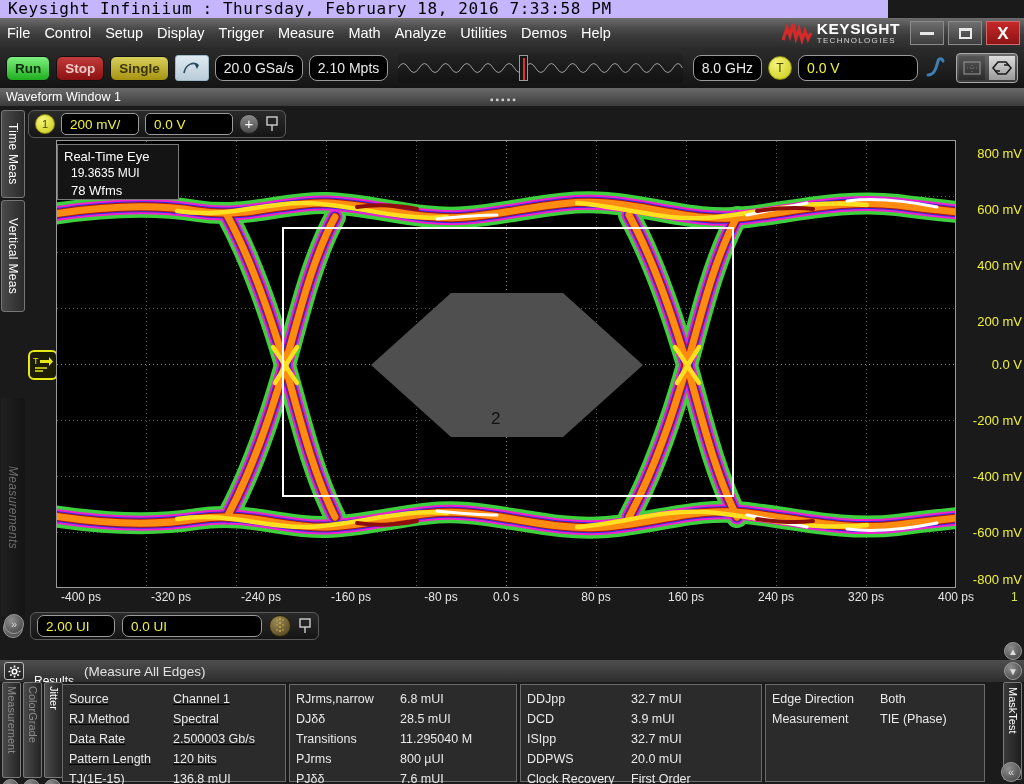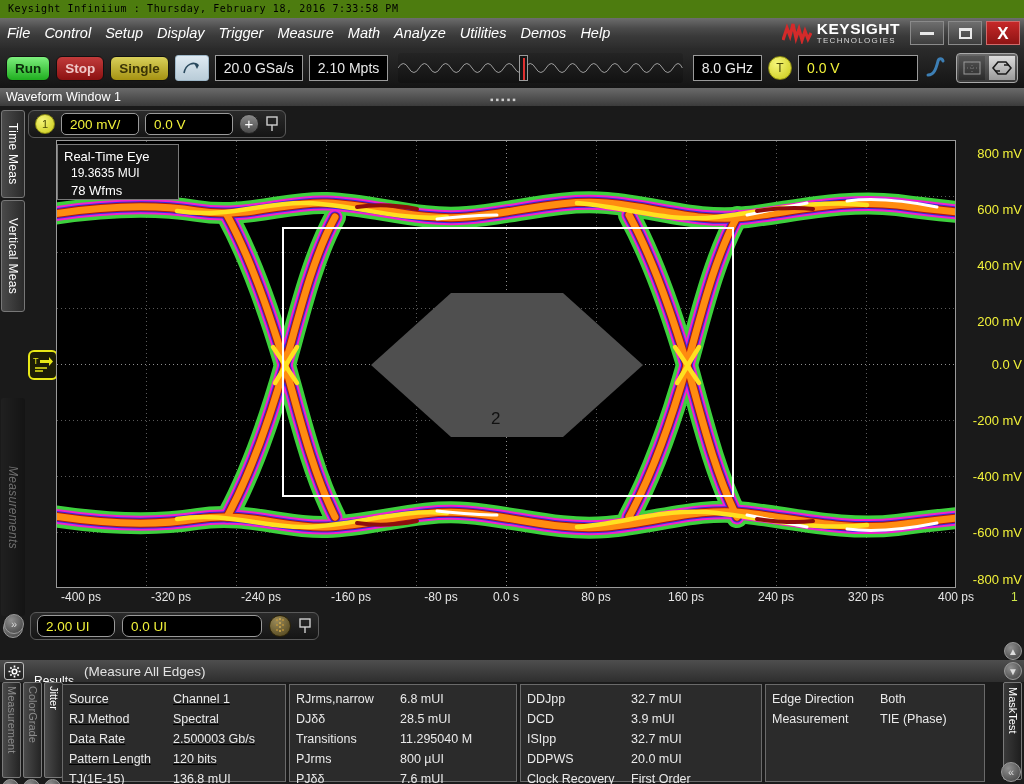--- a/index.html
+++ b/index.html
@@ -6,32 +6,32 @@
   html, body {
     width: 1024px; height: 784px;
     background: #000;
     font-family: "Liberation Sans", sans-serif;
     overflow: hidden;
   }
   #app { position: relative; width: 1024px; height: 784px; background: #1a1a1a; }
 
   
   .titlebar {
-    position: absolute; left: 0; top: 0; width: 1024px; height: 18px;
-    background: #4d7c0f; color: #000;
+    position: absolute; left: 0; top: 0; width: 888px; height: 18px;
+    background: #c4b5fd; color: #000;
     font-family: "DejaVu Sans Mono", monospace;
-    font-size: 10px; line-height: 18px;
+    font-size: 16px; line-height: 18px;
     padding-left: 8px; white-space: nowrap; letter-spacing: .6px;
   }
 
   
   .menubar {
     position: absolute; left: 0; top: 18px; width: 1024px; height: 30px;
     background: linear-gradient(180deg,#6d6d6d 0%,#4a4a4a 35%,#3a3a3a 60%,#2c2c2c 100%);
-    display: flex; align-items: center; font-style: italic;
+    display: flex; align-items: center;
   }
   .menu-item {
     color: #fff; font-size: 14.5px; padding: 2px 7px; white-space: nowrap;
     cursor: default;
   }
 
   .ks-logo {
     position: absolute; right: 124px; top: 19px; height: 28px;
     display: flex; align-items: center; gap: 5px;
   }
@@ -64,21 +64,21 @@
   }
   .rbtn.run  { background: linear-gradient(180deg,#7ef07e,#1fae1f); color:#0a2f0a; }
   .rbtn.stop { background: linear-gradient(180deg,#c23b3b,#8b1111); color:#f0c8c8; }
   .rbtn.single{ background: linear-gradient(180deg,#d9d05a,#a59212); color:#3a3406; }
   .tb-icon {
     width: 34px; height: 26px; border:1px solid #9fb8c9; border-radius:3px;
     background: linear-gradient(180deg,#dfeaf2,#b9ccd8);
     display:flex;align-items:center;justify-content:center;
   }
   .valbox {
-    height: 26px; border: 1px solid #9a9a9a; border-radius: 0;
+    height: 26px; border: 1px solid #9a9a9a; border-radius: 8px;
     background:#000; color:#e9e9e9; font-size: 14px;
     display:flex; align-items:center; padding: 0 8px;
   }
   .valbox.yellow { color:#f2f23a; }
   .wavewin {
     flex: 1; height: 30px; margin: 0 4px;
     background: linear-gradient(180deg,#242424,#121212);
     border-radius: 3px; position: relative; overflow:hidden;
   }
   .trig-marker {

